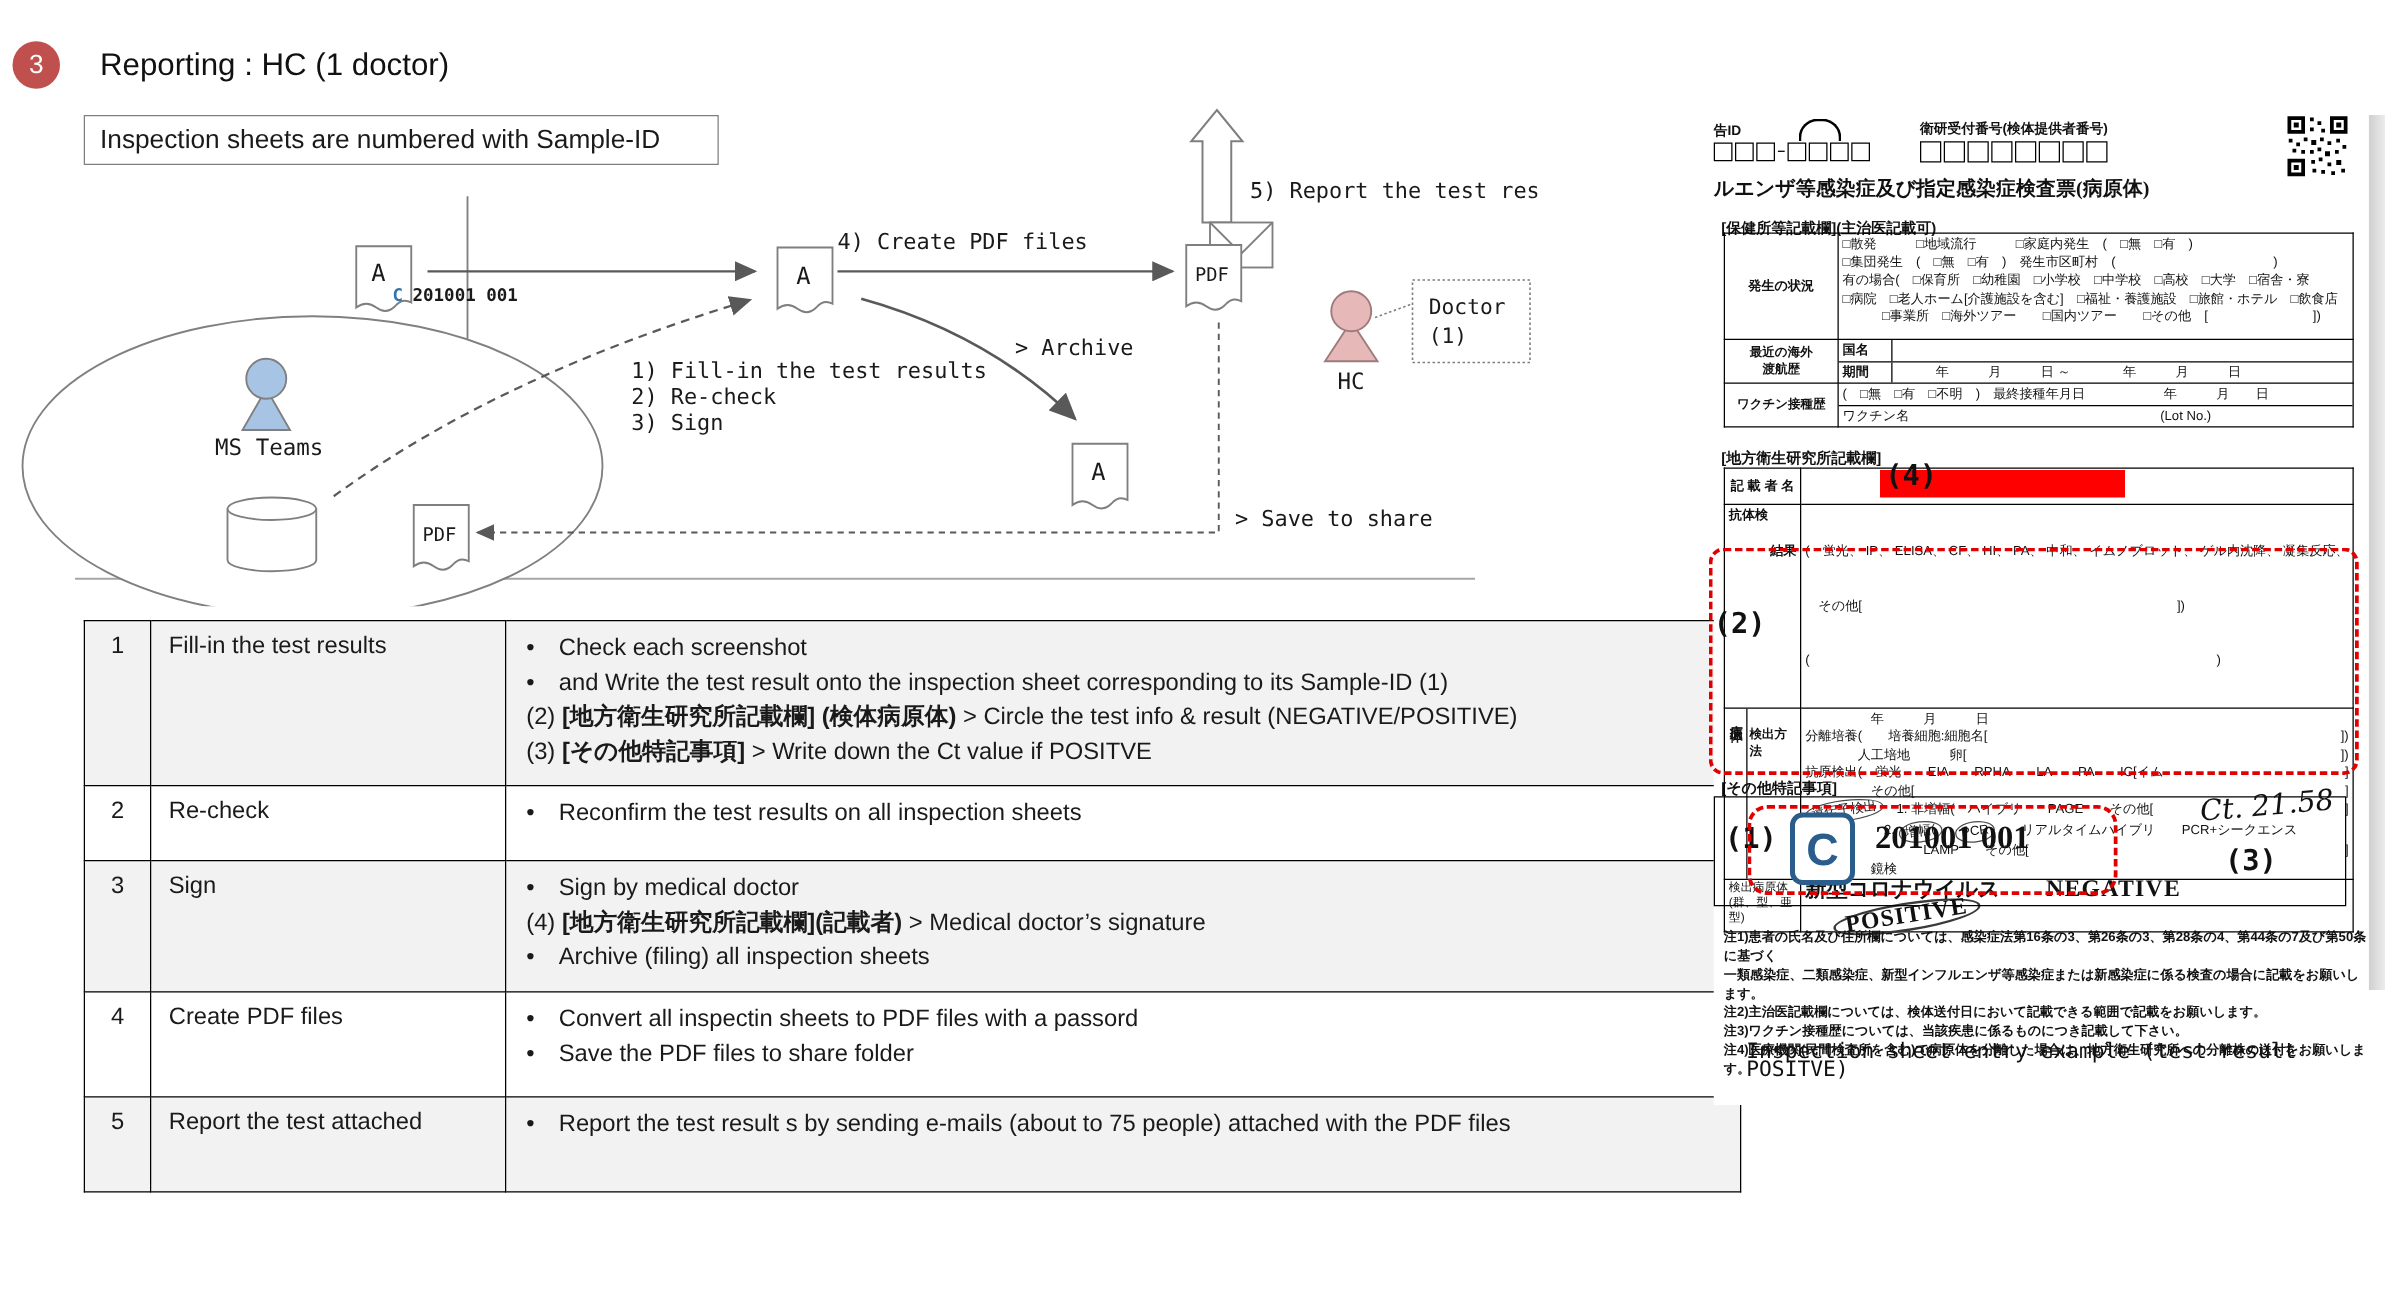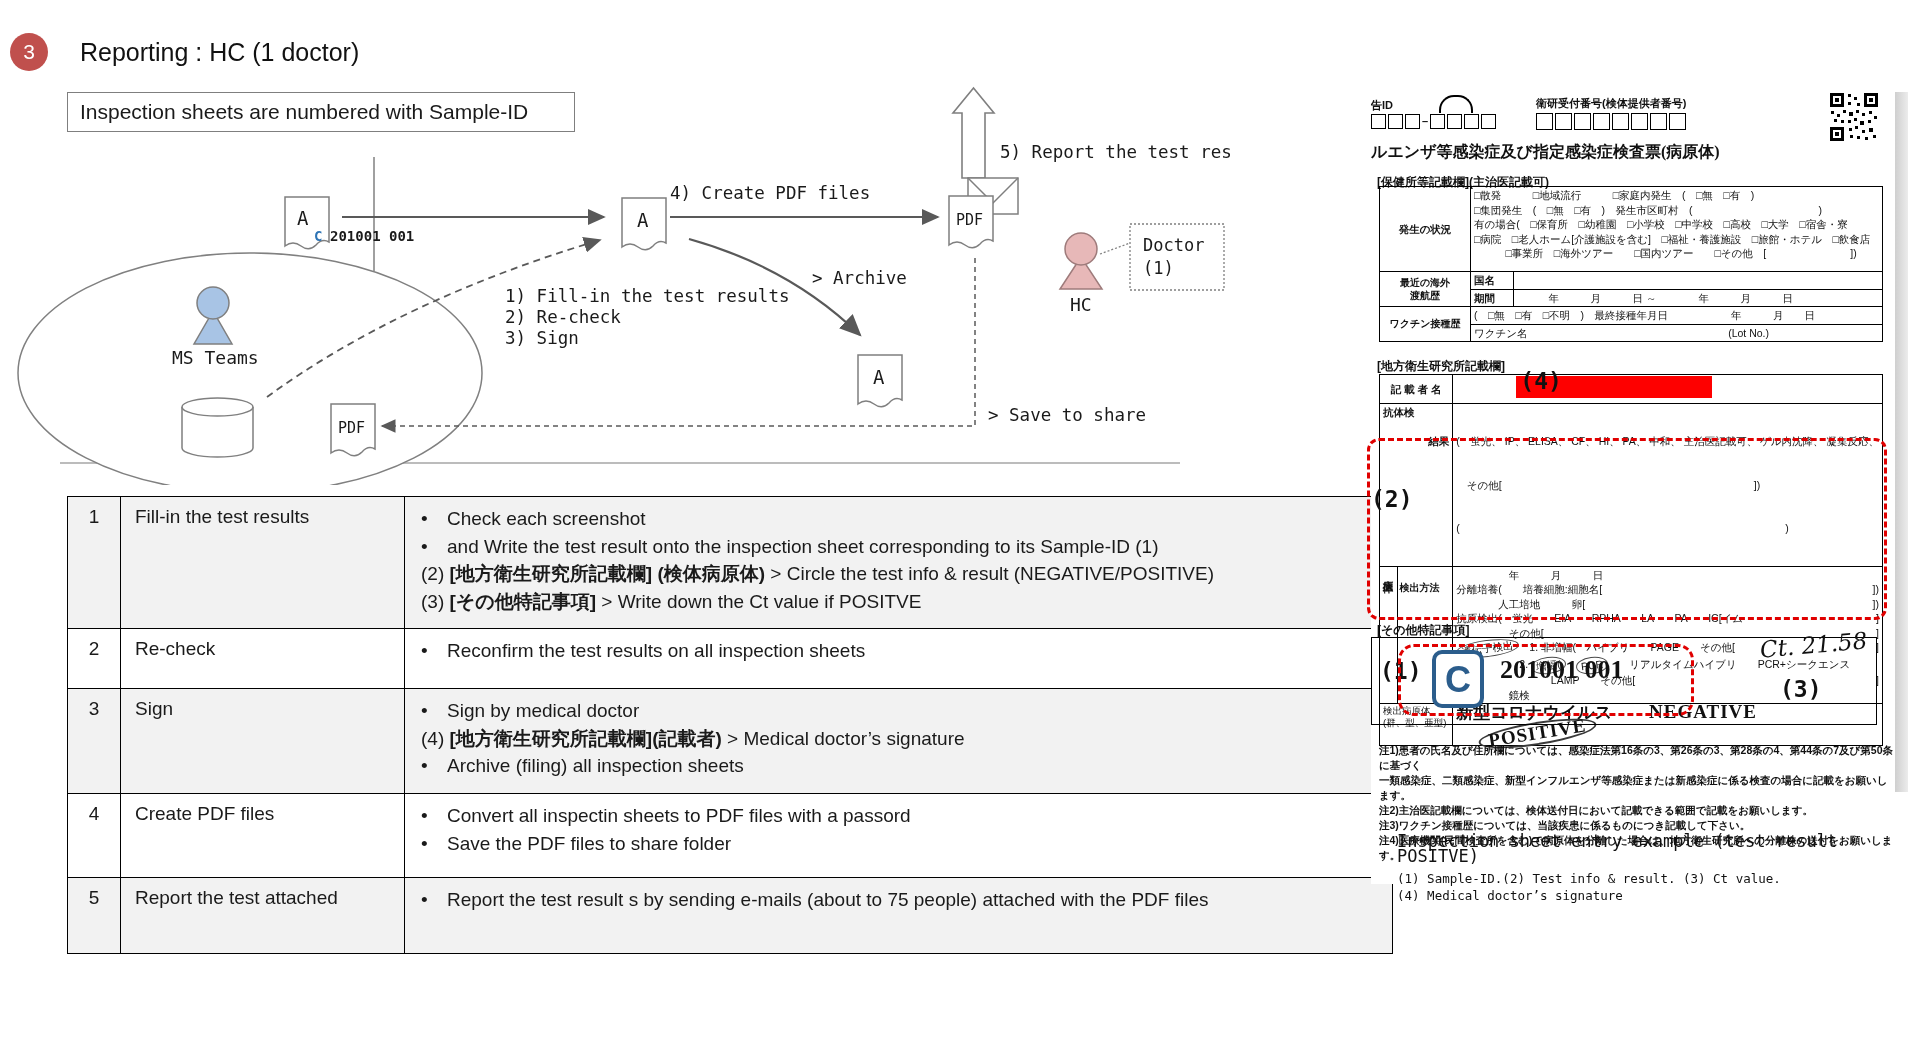--- a/index.html
+++ b/index.html
@@ -327,21 +327,21 @@
           <span class="redblock" style="margin-left:60px;"></span>
           <span class="mark-big" style="position:absolute;margin-left:-192px;margin-top:-2px;">(4)</span>
         </td>
       </tr>
       <tr>
         <td style="height:44px;border-bottom:1px solid #000;">
           <div style="font-weight:bold;">抗体検</div>
           <div style="font-weight:bold;text-align:right;margin-top:14px;">結果</div>
         </td>
         <td class="pre">
-          <div>(　蛍光、 IP、 ELISA、 CF、 HI、 PA、 中和、 主治医記載可、 ゲル内沈降、 凝集反応、</div>
+          <div>(　蛍光、 IP、 ELISA、 CF、 HI、 PA、 中和、 イムノブロット、 ゲル内沈降、 凝集反応、</div>
           <div>　その他[　　　　　　　　　　　　　　　　　　　　　　　　])</div>
           <div>(　　　　　　　　　　　　　　　　　　　　　　　　　　　　　　　)</div>
         </td>
       </tr>
       <tr>
         <td style="height:128px;padding:0;">
           <div style="display:flex;height:100%;">
             <div class="vert" style="padding:4px 1px;">病原体</div>
             <div style="border-left:1px solid #000;padding:14px 2px;font-weight:bold;font-size:10px;">検出方法</div>
           </div>
@@ -389,20 +389,16 @@
     <div class="notes f-abs" style="left:0;top:645px;width:516px;">
         <div>注1)患者の氏名及び住所欄については、感染症法第16条の3、第26条の3、第28条の4、第44条の7及び第50条に基づく</div>
         <div>一類感染症、二類感染症、新型インフルエンザ等感染症または新感染症に係る検査の場合に記載をお願いします。</div>
         <div>注2)主治医記載欄については、検体送付日において記載できる範囲で記載をお願いします。</div>
         <div>注3)ワクチン接種歴については、当該疾患に係るものにつき記載して下さい。</div>
         <div>注4)医療機関(民間検査所を含む)で病原体を分離した場合は、地方衛生研究所への分離株の送付をお願いします。</div>
       </div>
 
     <div class="f-abs" style="left:26px;top:742px;">
       <div class="cap-title">Inspection sheet entry example (test result POSITVE)</div>
-      <div class="cap-sub">
-          <div>(1) Sample-ID.(2) Test info &amp; result. (3) Ct value.</div>
-          <div>(4) Medical doctor’s signature</div>
-        </div>
     </div>
   </div>
 
 </div>
 
 </body></html>

